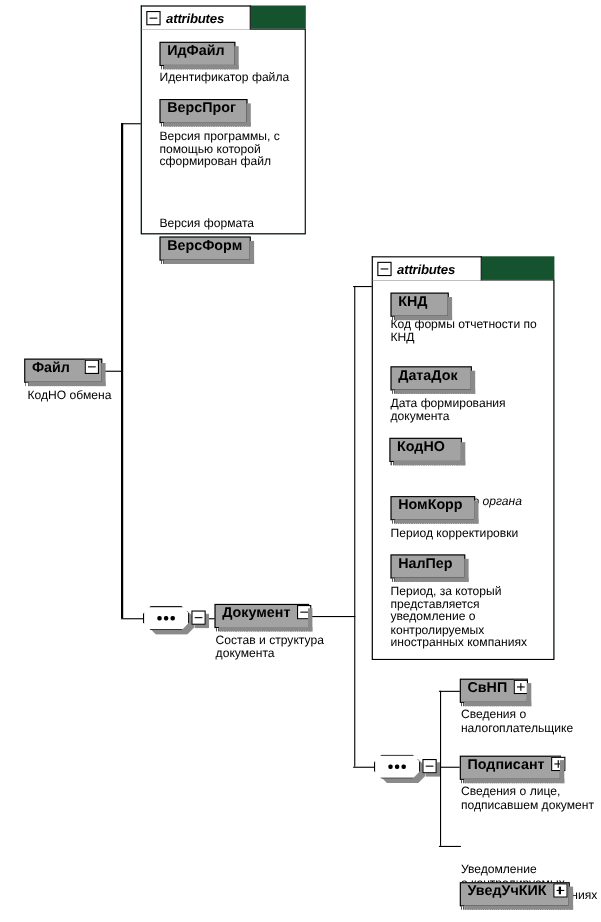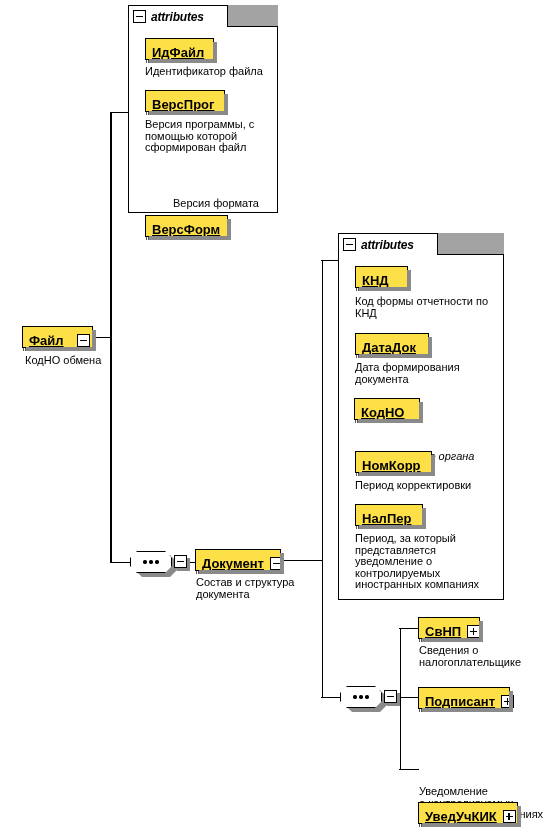--- a/index.html
+++ b/index.html
@@ -19,21 +19,21 @@
     position: absolute;
     left: 0; top: 0;
     width: 546px;
     height: 838px;
   }
 
   
   .attr-panel {
     position: absolute;
     box-sizing: border-box;
-    background: #a3a3a3;
+    background: #14532d;
   }
   .attr-panel .panel-body {
     position: absolute;
     left: 0;
     box-sizing: border-box;
     border: 1.6px solid #000;
     background: #fff;
   }
   .attr-tab {
     position: absolute;
@@ -86,26 +86,25 @@
     width: 1.6px;
     margin-left: -0.8px;
     background: #000;
   }
 
   
   .node {
     position: absolute;
     box-sizing: border-box;
     border: 1.8px solid #000;
-    background: #fde047;
+    background: #a3a3a3;
     height: 22px;
     display: flex;
-    align-items: flex-end;
+    align-items: flex-start;
     z-index: 2;
-    text-decoration: underline;
   }
   .node .node-label {
     font-weight: bold;
     font-size: 13px;
     white-space: nowrap;
     padding: 0 6px;
     line-height: 1;
   }
   .node .node-toggle {
     margin-left: auto;
@@ -266,21 +265,21 @@
   <div class="caption" style="left:145px; top:119px; width:120px;">Версия программы, с
 помощью которой
 сформирован файл</div>
 
   <div class="node" style="left:145px; top:170px; width:83px;margin-top:45px;">
     <span class="node-label">ВерсФорм</span>
     <span class="hatch"></span>
     <span class="shadow-r"></span>
     <span class="shadow-b"></span>
   </div>
-  <div class="caption" style="left:145px; top:198px; width:120px;margin-left:28px;">Версия формата</div>
+  <div class="caption" style="left:145px; top:198px; width:120px;">Версия формата</div>
 
   <div class="node" style="left:22px; top:326px; width:71px;">
     <span class="node-label">Файл</span>
     <span class="pm node-toggle"></span>
     <span class="hatch"></span>
     <span class="shadow-r"></span>
     <span class="shadow-b"></span>
   </div>
   <div class="caption" style="left:25px; top:355px; width:110px;">КодНО обмена</div>
 
@@ -320,21 +319,21 @@
       <span class="tab-label">attributes</span>
     </div>
   </div>
 
   <div class="node" style="left:355px; top:266px; width:53px;">
     <span class="node-label">КНД</span>
     <span class="hatch"></span>
     <span class="shadow-r"></span>
     <span class="shadow-b"></span>
   </div>
-  <div class="caption" style="left:355px; top:296px; width:148px;">Код формы отчетности по
+  <div class="caption" style="left:355px; top:290px; width:148px;">Код формы отчетности по
 КНД</div>
 
   <div class="node" style="left:355px; top:333px; width:74px;">
     <span class="node-label">ДатаДок</span>
     <span class="hatch"></span>
     <span class="shadow-r"></span>
     <span class="shadow-b"></span>
   </div>
   <div class="caption" style="left:355px; top:362px; width:148px;">Дата формирования
 документа</div>
@@ -395,20 +394,22 @@
   <div class="caption" style="left:419px; top:645px; width:124px;">Сведения о
 налогоплательщике</div>
 
   <div class="node" style="left:418px; top:687px; width:92px;">
     <span class="node-label">Подписант</span>
     <span class="pm plus node-toggle"></span>
     <span class="hatch"></span>
     <span class="shadow-r"></span>
     <span class="shadow-b"></span>
   </div>
+  <div class="caption" style="left:419px; top:715px; width:126px;">Сведения о лице,
+подписавшем документ</div>
 
   <div class="node" style="left:418px; top:758px; width:100px;margin-top:44px;">
     <span class="node-label">УведУчКИК</span>
     <span class="pm plus node-toggle"></span>
     <span class="hatch"></span>
     <span class="shadow-r"></span>
     <span class="shadow-b"></span>
   </div>
   <div class="caption" style="left:419px; top:786px; width:128px;">Уведомление
 о контролируемых

